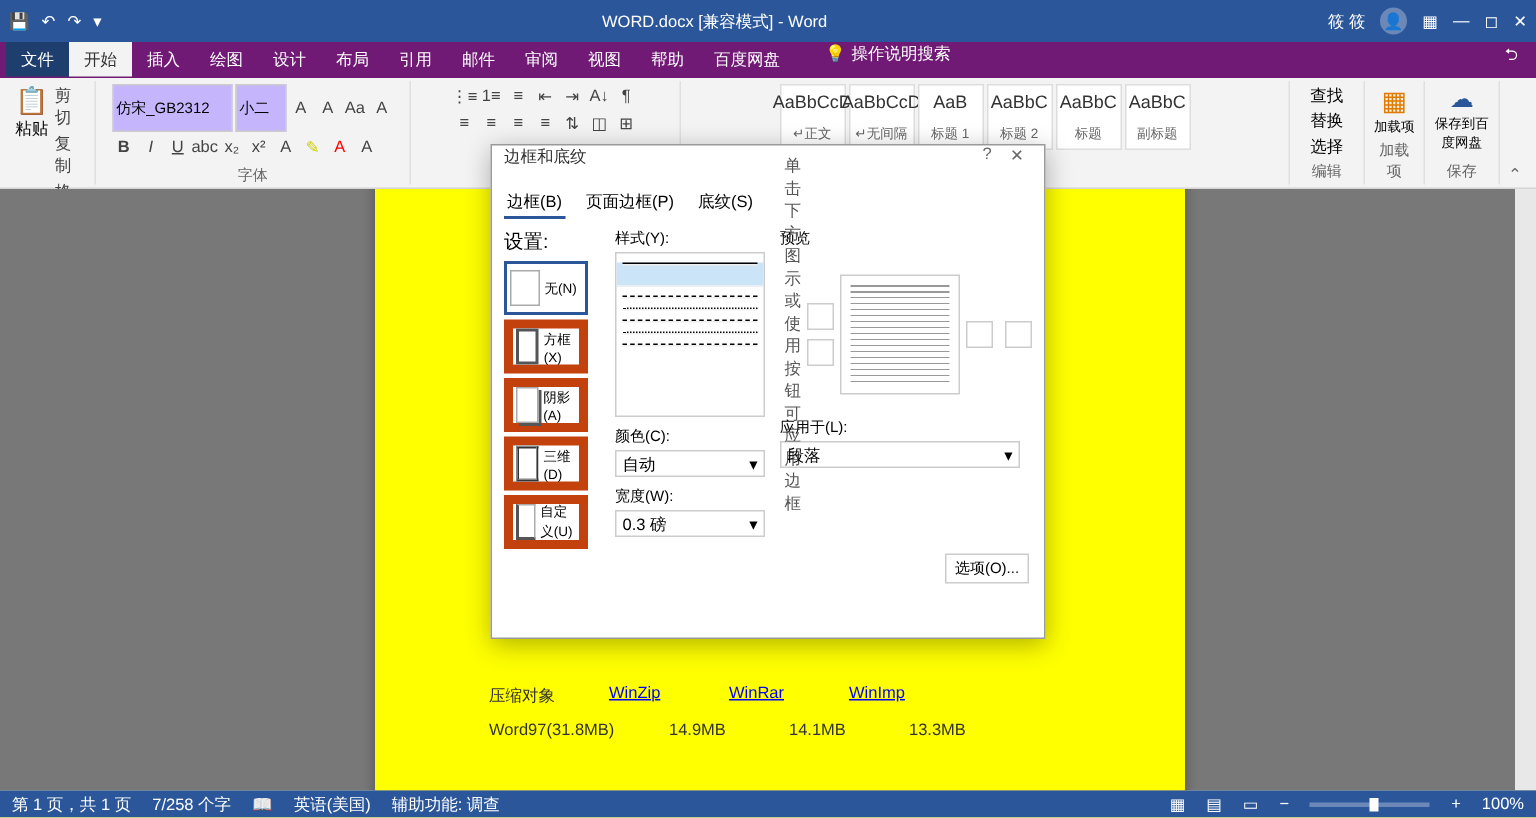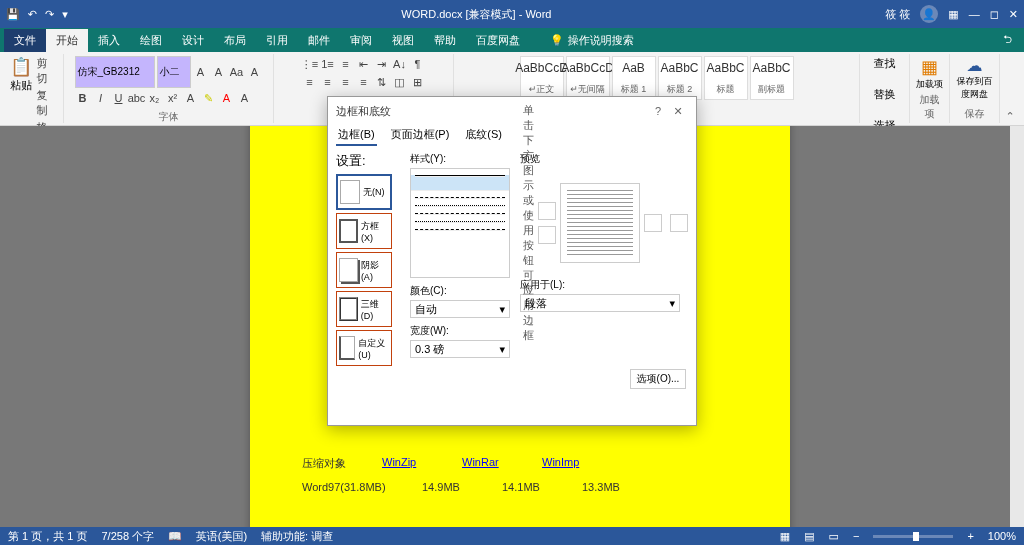--- a/index.html
+++ b/index.html
@@ -3,21 +3,21 @@
 <meta charset="utf-8">
 <style>
 *{margin:0;padding:0;box-sizing:border-box;font-family:"Microsoft YaHei","SimSun",sans-serif;font-size:11px}
 body{width:1024px;height:545px;background:#f3f3f3;overflow:hidden;position:relative}
 .titlebar{height:28px;background:#2b579a;display:flex;align-items:center;color:#fff;padding:0 6px}
 .titlebar .qat{display:flex;gap:8px;align-items:center}
 .titlebar .qat span{cursor:pointer}
 .titlebar .title{flex:1;text-align:center;font-size:11px}
 .titlebar .right{display:flex;gap:10px;align-items:center}
 .titlebar .avatar{width:18px;height:18px;border-radius:50%;background:#6b88b8;display:flex;align-items:center;justify-content:center}
-.menubar{height:24px;background:#0f766e;display:flex;align-items:center;color:#fff;padding:0 4px}
+.menubar{height:24px;background:#701a75;display:flex;align-items:flex-start;color:#fff;padding:0 4px}
 .menubar .tab{padding:4px 10px;cursor:pointer}
 .menubar .tab.file{background:#1e3e6e}
 .menubar .tab.active{background:#f3f3f3;color:#333}
 .menubar .search{margin-left:20px;display:flex;align-items:center;gap:4px}
 .ribbon{height:74px;background:#f3f3f3;border-bottom:1px solid #d4d4d4;display:flex;padding:2px 4px}
 .rgroup{display:flex;flex-direction:column;border-right:1px solid #e0e0e0;padding:2px 6px;align-items:center;justify-content:space-between}
 .rgroup .label{font-size:10px;color:#666;text-align:center;margin-top:2px}
 .clipboard{width:60px}
 .clipboard .paste{display:flex;flex-direction:column;align-items:center}
 .clipboard .side{display:flex;flex-direction:column;gap:2px;font-size:10px;color:#444}
@@ -30,36 +30,36 @@
 .styles-row{display:flex;gap:2px}
 .style-item{width:44px;height:44px;border:1px solid #ddd;background:#fff;display:flex;flex-direction:column;align-items:center;justify-content:center;font-size:10px}
 .style-item .prev{font-size:12px;color:#333}
 .style-item .name{font-size:9px;color:#666;margin-top:8px}
 .edit-group{width:50px}
 .addin-group{width:40px}
 .save-group{width:50px}
 .ribbon-collapse{width:20px;display:flex;align-items:flex-end;justify-content:center;color:#666}
 .workspace{position:absolute;top:126px;bottom:18px;left:0;right:0;background:#787878;overflow:hidden}
 .page{position:absolute;left:250px;top:-10px;width:540px;height:600px;background:#ff0;box-shadow:0 0 8px rgba(0,0,0,.3)}
-.doc-content{position:absolute;left:52px;top:340px;color:#333;font-size:12px}
+.doc-content{position:absolute;left:76px;top:340px;color:#333;font-size:12px}
 .doc-row{display:flex;margin-bottom:10px}
 .doc-cell{width:80px}
 .doc-cell.u{text-decoration:underline;color:#00f}
 .scrollbar-v{position:absolute;right:0;top:0;width:14px;height:100%;background:#e8e8e8}
 .dialog{position:absolute;left:327px;top:96px;width:370px;height:330px;background:#fff;border:1px solid #999;box-shadow:0 4px 16px rgba(0,0,0,.3);z-index:100}
-.dlg-title{height:28px;display:flex;align-items:center;padding:0 8px;font-size:11px;color:#333}
+.dlg-title{height:28px;display:flex;padding:0 8px;font-size:11px;color:#333}
 .dlg-title .spacer{flex:1}
 .dlg-title .x{width:20px;text-align:center;cursor:pointer;color:#666}
 .dlg-tabs{display:flex;padding:0 8px;gap:12px;font-size:11px}
 .dlg-tabs .tab{padding:2px 2px;border-bottom:2px solid transparent;cursor:pointer}
 .dlg-tabs .tab.active{border-bottom:2px solid #2b579a}
 .dlg-body{display:flex;padding:6px 8px;gap:6px;height:240px}
 .dlg-col1{width:68px}
 .dlg-col1 .settings-label{font-size:13px;margin-bottom:4px}
-.preset{width:56px;height:36px;border:1px solid #c2410c;margin-bottom:3px;display:flex;align-items:center;padding:2px;cursor:pointer;gap:3px}
+.preset{width:56px;height:36px;border:6px solid #c2410c;margin-bottom:3px;display:flex;align-items:center;padding:2px;cursor:pointer;gap:3px}
 .preset.selected{border:2px solid #2b579a}
 .preset .icon{width:20px;height:24px;border:1px solid #aaa;background:#fff}
 .preset .txt{font-size:9px}
 .dlg-col2{width:104px}
 .dlg-label{font-size:10px;margin-bottom:2px}
 .style-list{width:100px;height:110px;border:1px solid #ccc;background:#fff;overflow:hidden}
 .style-opt{height:16px;border-bottom:1px solid #eee}
 .style-opt.sel{background:#cce4f7}
 .style-opt.solid{border-top:1px solid #000;margin:6px 4px;height:0}
 .style-opt.dashed{border-top:1px dashed #000;margin:6px 4px;height:0}
@@ -215,21 +215,21 @@
           <div class="name">标题</div>
         </div>
         <div class="style-item">
           <div class="prev">AaBbC</div>
           <div class="name">副标题</div>
         </div>
       </div>
     <div class="label">样式</div>
   </div>
   <div class="rgroup edit-group">
-    <div style="display:flex;flex-direction:column;gap:16px;font-size:10px">
+    <div style="display:flex;flex-direction:column;gap:2px;font-size:10px">
       <span>查找</span>
       <span>替换</span>
       <span>选择</span>
     </div>
     <div class="label">编辑</div>
   </div>
   <div class="rgroup addin-group">
     <div style="display:flex;flex-direction:column;align-items:center">
       <span style="color:#e07b00;font-size:18px">▦</span>
       <span style="font-size:9px">加载项</span>

